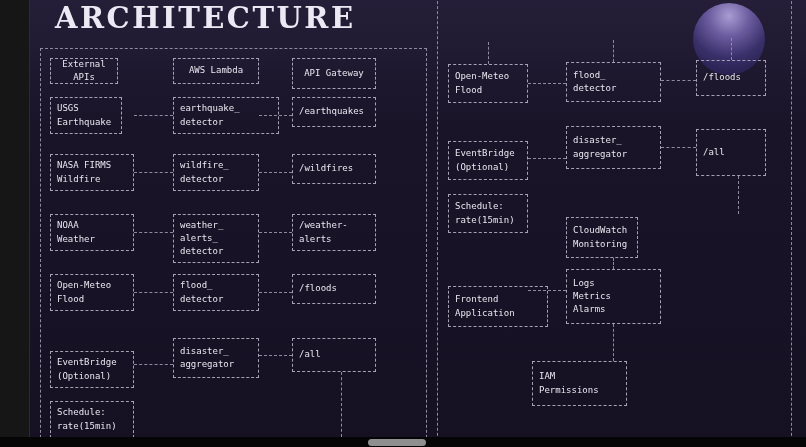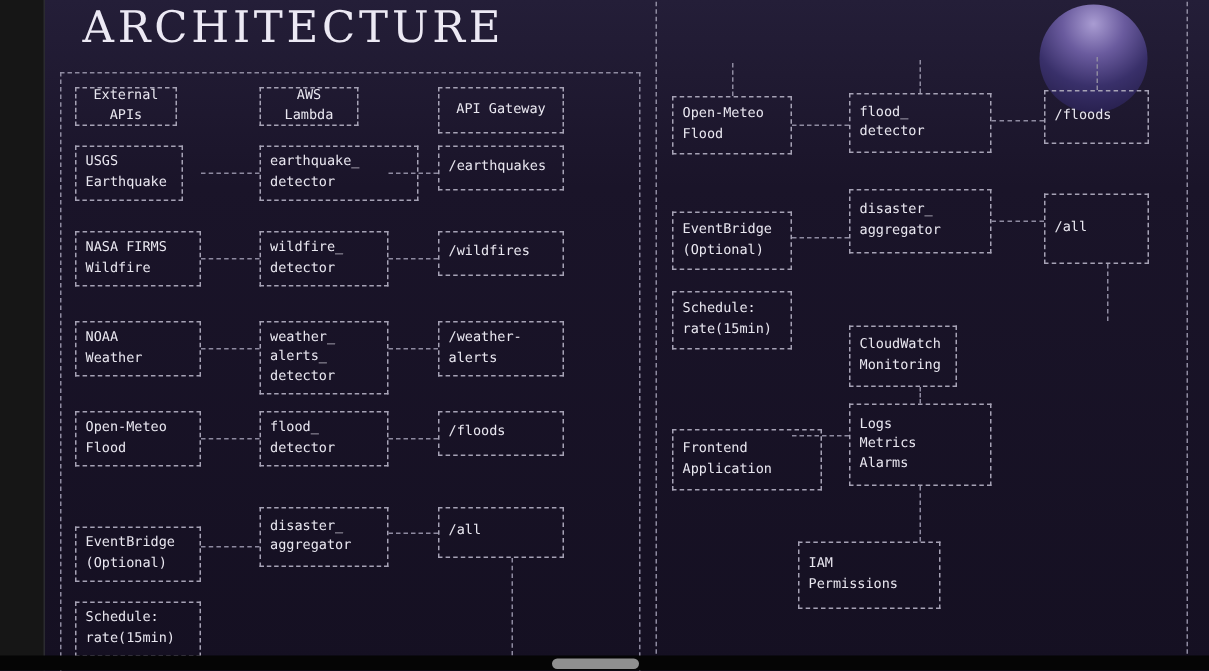--- a/index.html
+++ b/index.html
@@ -2,21 +2,21 @@
 <html><head>
 <meta charset="utf-8">
 <style>
   *{box-sizing:border-box}
   html,body{margin:0;padding:0}
   body{width:806px;height:447px;overflow:hidden;position:relative;background:#0e0b18;font-family:"Liberation Sans",sans-serif}
   .slide{position:absolute;left:30px;top:0;width:776px;height:447px;
          background:linear-gradient(180deg,#241e38 0%,#1a1429 28%,#151022 100%)}
   .strip{position:absolute;left:0;top:0;width:30px;height:447px;background:#161616;border-right:1px solid #2b2b30}
   .title{position:absolute;left:55px;top:1px;font-family:"DejaVu Serif","Liberation Serif",serif;
-         font-size:29px;font-weight:400;letter-spacing:2.5px;color:#ece9f4}
+         font-size:29px;font-weight:700;letter-spacing:2.5px;color:#ece9f4}
   .panel{position:absolute;border:1px dashed #8e8aa0}
   .box{position:absolute;border:1px dashed #a6a2b5;color:#e9e7f0;
        font-family:"DejaVu Sans Mono","Liberation Mono",monospace;font-size:9px;line-height:1.45;
        padding:4px 6px;white-space:pre-line;display:flex;align-items:center;text-align:left}
   .hdr{justify-content:center;text-align:center}
   .hl{position:absolute;height:0;border-top:1px dashed #8e8aa0}
   .vl{position:absolute;width:0;border-left:1px dashed #8e8aa0}
   .sphere{position:absolute;left:693px;top:3px;width:72px;height:72px;border-radius:50%;
           background:radial-gradient(circle at 50% 18%,#a99cd2 0%,#6a5b9e 30%,#39306a 60%,#1f1840 100%)}
   .bottombar{position:absolute;left:0;top:437px;width:806px;height:10px;background:#050505}
@@ -39,21 +39,21 @@
 Wildfire</div>
 <div class="box" style="left:50px;top:214px;width:84px;height:37px">NOAA
 Weather</div>
 <div class="box" style="left:50px;top:274px;width:84px;height:37px">Open-Meteo
 Flood</div>
 <div class="box" style="left:50px;top:351px;width:84px;height:37px">EventBridge
 (Optional)</div>
 <div class="box" style="left:50px;top:401px;width:84px;height:37px">Schedule:
 rate(15min)</div>
 
-<div class="box hdr" style="left:173px;top:58px;width:66px;height:26px">AWS Lambda</div>
+<div class="box hdr" style="left:173px;top:58px;width:86px;height:26px">AWS Lambda</div>
 <div class="box" style="left:173px;top:97px;width:106px;height:37px">earthquake_
 detector</div>
 <div class="box" style="left:173px;top:154px;width:86px;height:37px">wildfire_
 detector</div>
 <div class="box" style="left:173px;top:214px;width:86px;height:49px">weather_
 alerts_
 detector</div>
 <div class="box" style="left:173px;top:274px;width:86px;height:37px">flood_
 detector</div>
 <div class="box" style="left:173px;top:338px;width:86px;height:40px">disaster_

